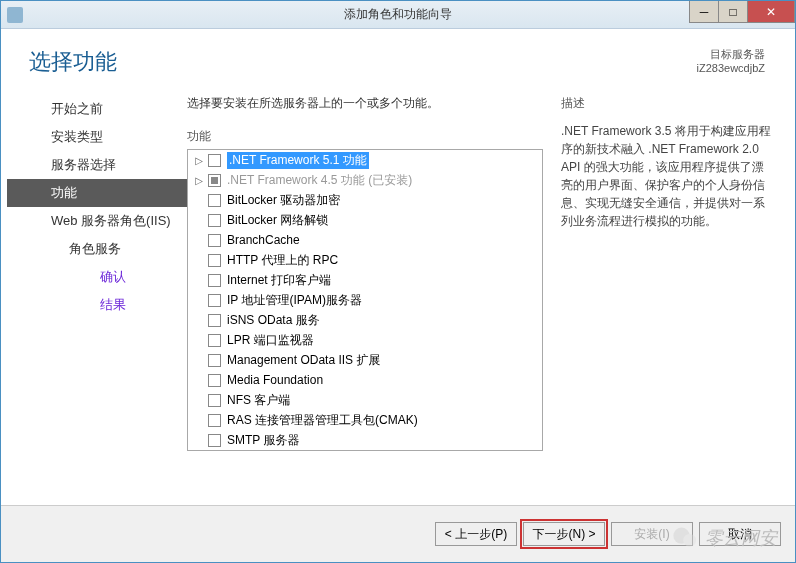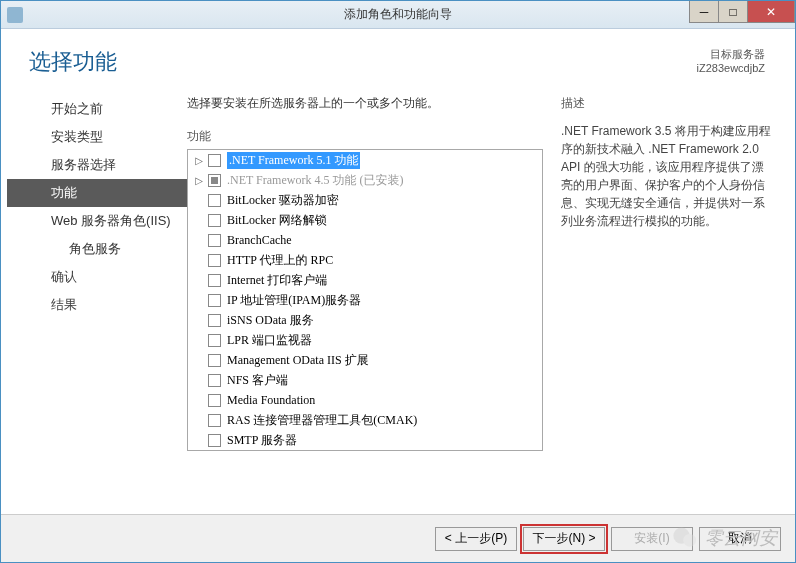--- a/index.html
+++ b/index.html
@@ -12,37 +12,37 @@
   .winbtn { width: 30px; height: 22px; display: flex; align-items: center; justify-content: center; border: 1px solid #888; border-top: none; margin-left: -1px; background: #d9d4c8; cursor: pointer; font-family: Arial; }
   .winbtn.close { background: #c75050; color: #fff; width: 48px; }
   .header-row { display: flex; justify-content: space-between; padding: 18px 30px 8px 28px; }
   .page-title { font-size: 22px; color: #1a5e93; font-weight: 300; }
   .dest { text-align: right; font-size: 11px; color: #555; margin-left: 39px; }
   .body { display: flex; flex: 1; padding: 0 6px; }
   .nav { width: 180px; padding: 10px 0; }
   .nav-item { padding: 5px 12px 5px 44px; color: #333; font-size: 13px; cursor: pointer; }
   .nav-item.indent { padding-left: 62px; }
   .nav-item.active { background: #5a5a5a; color: #fff; }
-  .nav-item.future { color: #404040; }
+  .nav-item.future { color: #6d28d9; text-align: center; }
   .main { flex: 1; display: flex; padding: 10px 18px 0 0; gap: 18px; }
-  .left { flex: 1; display: flex; flex-direction: column; font-family: Liberation Serif, serif; }
+  .left { flex: 1; display: flex; flex-direction: column; }
   .instr { color: #333; margin-bottom: 16px; font-size: 12px; }
   .section-label { color: #555; margin-bottom: 4px; font-size: 12px; }
   .treebox { flex: 1; border: 1px solid #a8a8a8; overflow-y: scroll; background: #fff; position: relative; }
   .tree-item { display: flex; align-items: center; padding: 2px 4px; height: 20px; font-size: 12px; }
   .tree-item .exp { width: 14px; text-align: center; color: #666; font-size: 10px; cursor: pointer; }
   .tree-item .chk { width: 13px; height: 13px; border: 1px solid #888; margin: 0 6px 0 2px; background: #fff; display: flex; align-items: center; justify-content: center; cursor: pointer; }
   .tree-item .chk.filled::after { content: ""; width: 7px; height: 7px; background: #888; }
   .tree-item.selected .lbl { background: #3399ff; color: #fff; padding: 0 2px; }
   .tree-item.disabled { color: #999; }
   .tree-item .lbl { white-space: nowrap; }
   .right { width: 210px; }
   .desc-title { color: #555; margin-bottom: 10px; font-size: 12px; }
   .desc-text { color: #444; font-size: 12px; line-height: 1.5; }
-  .footer { position: absolute; bottom: 0; left: 0; right: 0; height: 48px; border-top: 1px solid #ccc; background: #f0f0f0; display: flex; align-items: center; justify-content: flex-end; padding: 0 14px; gap: 6px; }
+  .footer { position: absolute; bottom: 0; left: 0; right: 0; height: 57px; border-top: 1px solid #ccc; background: #f0f0f0; display: flex; align-items: center; justify-content: flex-end; padding: 0 14px; gap: 6px; }
   .btn { min-width: 82px; height: 24px; border: 1px solid #999; background: #efefef; font-size: 12px; cursor: pointer; }
   .btn.highlight-border { outline: 2px solid #cc3333; outline-offset: 1px; }
   .btn:disabled { color: #aaa; cursor: default; }
   .wm { position: absolute; right: 18px; bottom: 10px; color: #bbb; font-size: 18px; font-style: italic; display:flex; align-items:center; gap:6px; pointer-events:none; }
   .wm svg { width: 28px; height: 28px; opacity: .4; }
   ::-webkit-scrollbar { width: 17px; }
   ::-webkit-scrollbar-track { background: #eee; border-left: 1px solid #ccc; }
   ::-webkit-scrollbar-thumb { background: #cdcdcd; border: 1px solid #aaa; }
 </style>
 </head>
@@ -136,26 +136,26 @@
               <span class="lbl">LPR 端口监视器</span>
             </div>
             <div class="tree-item">
               <span class="exp"></span>
               <span class="chk"></span>
               <span class="lbl">Management OData IIS 扩展</span>
             </div>
             <div class="tree-item">
               <span class="exp"></span>
               <span class="chk"></span>
-              <span class="lbl">NFS 客户端</span>
+              <span class="lbl">Media Foundation</span>
             </div>
             <div class="tree-item">
               <span class="exp"></span>
               <span class="chk"></span>
-              <span class="lbl">Media Foundation</span>
+              <span class="lbl">NFS 客户端</span>
             </div>
             <div class="tree-item">
               <span class="exp"></span>
               <span class="chk"></span>
               <span class="lbl">RAS 连接管理器管理工具包(CMAK)</span>
             </div>
             <div class="tree-item">
               <span class="exp"></span>
               <span class="chk"></span>
               <span class="lbl">SMTP 服务器</span>

